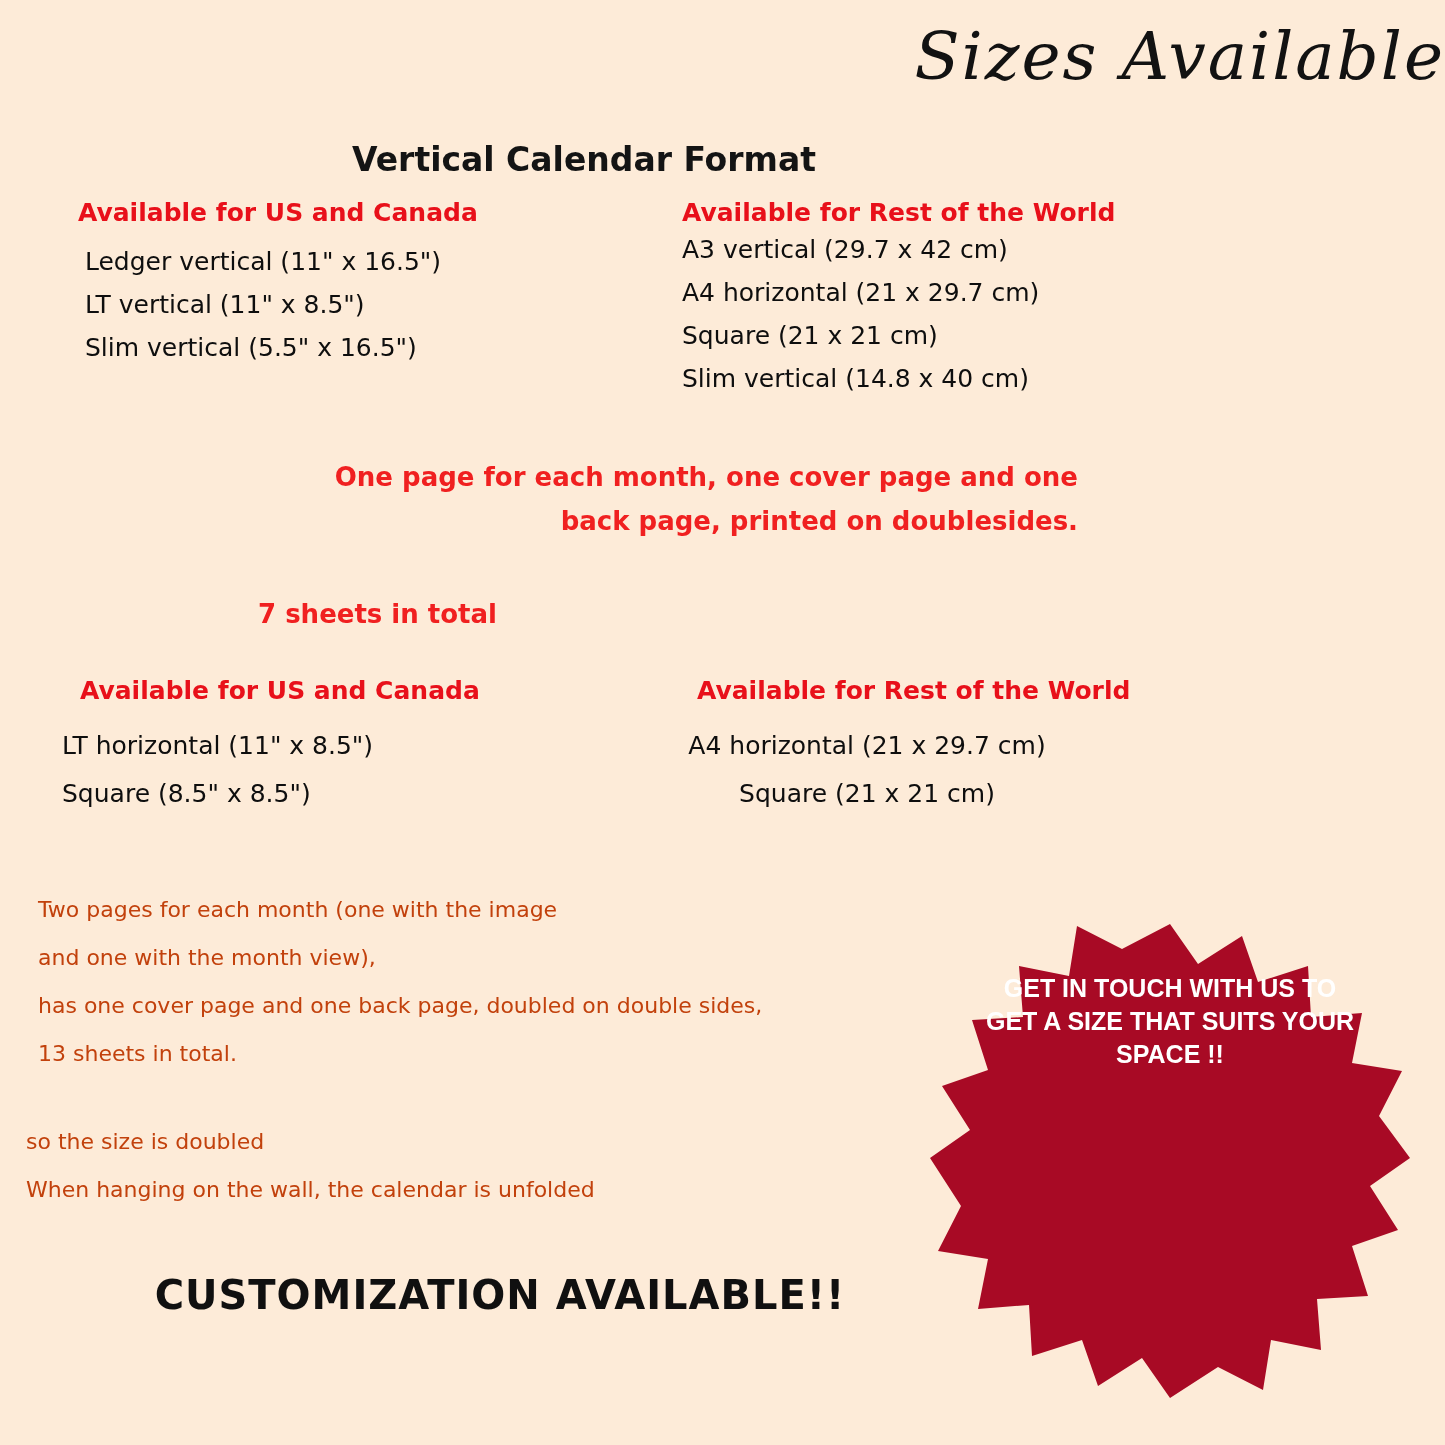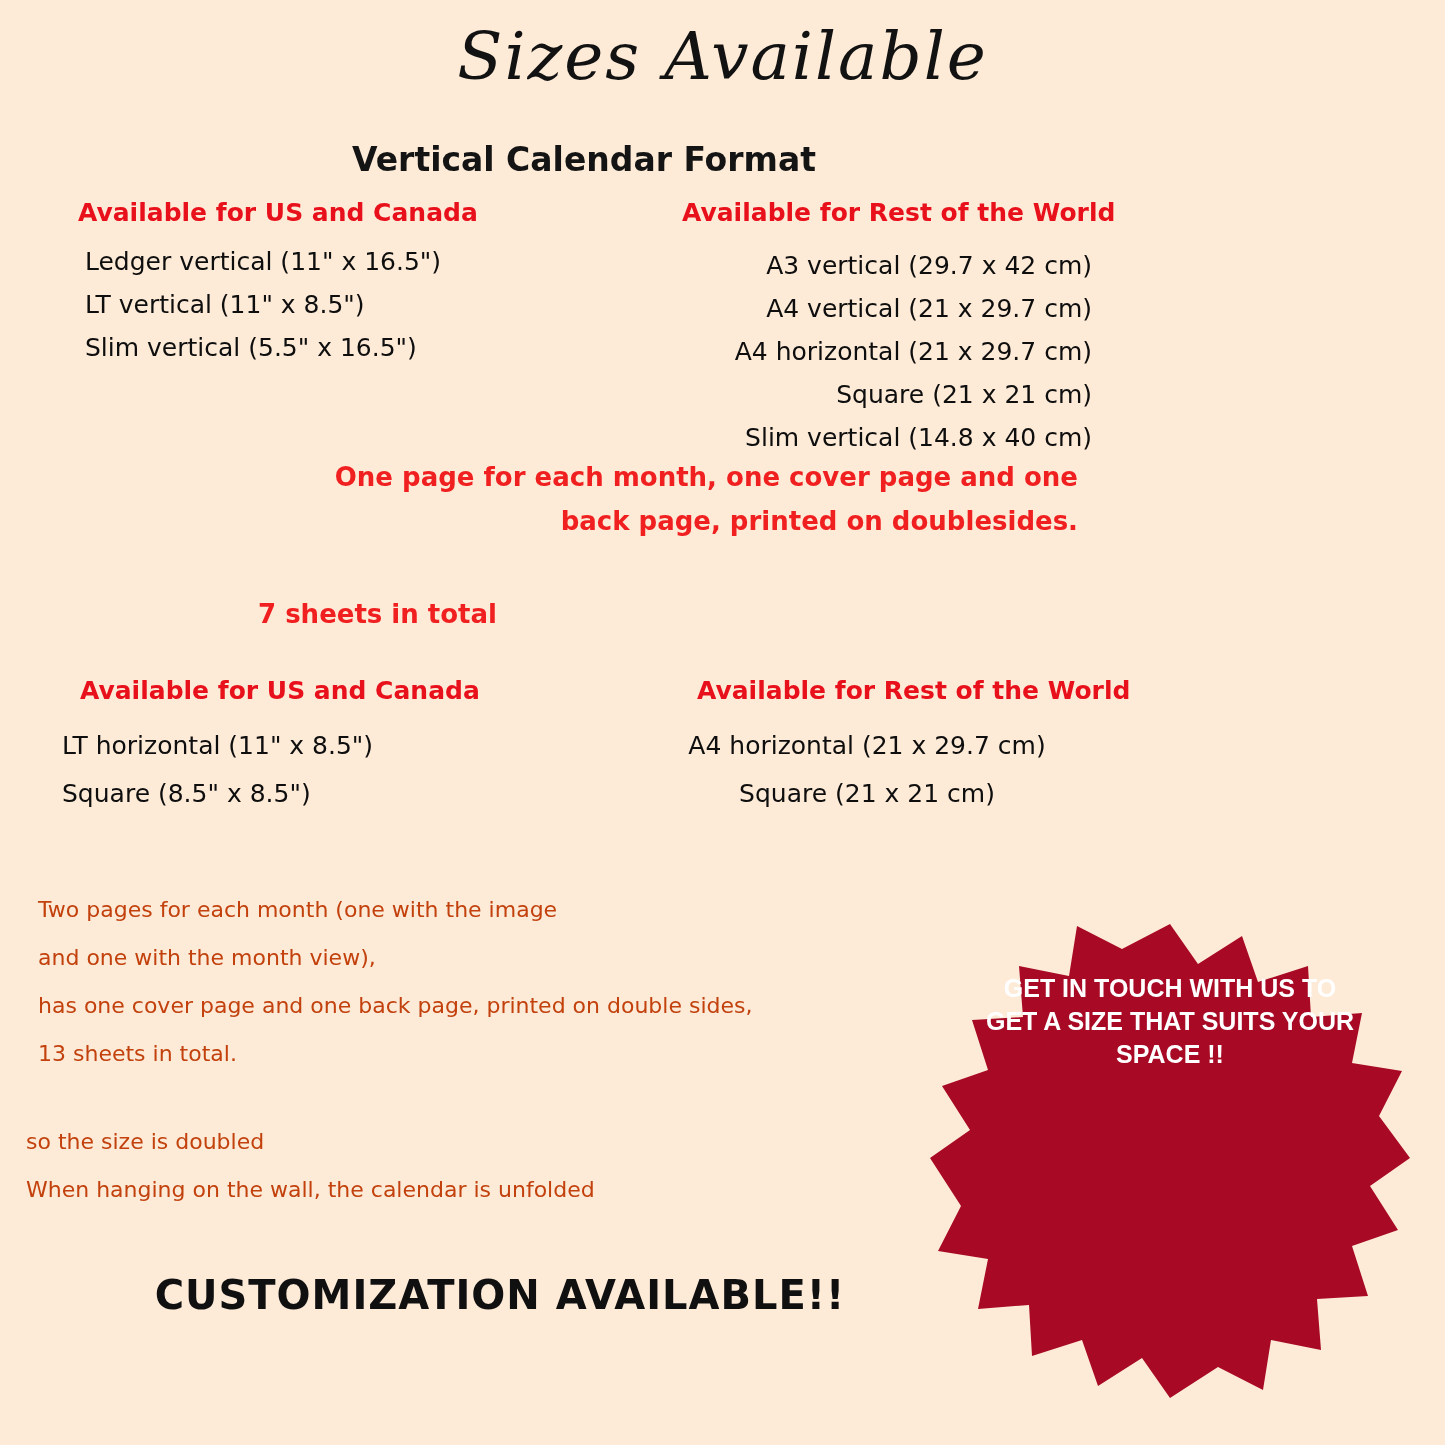--- a/index.html
+++ b/index.html
@@ -20,21 +20,21 @@
     width: 1445px;
     height: 1445px;
   }
 
   
   .title {
     position: absolute;
     top: 18px;
     left: 0;
     width: 1445px;
-    text-align: center;
+    text-align: right;
     font-family: "DejaVu Serif", serif;
     font-style: italic;
     font-size: 66px;
     letter-spacing: 2px;
     color: #121212;
   }
 
   
   .section-heading {
     position: absolute;
@@ -65,21 +65,21 @@
   .size-list {
     position: absolute;
     color: #0E0E0E;
     font-size: 25px;
     line-height: 43px;
     white-space: nowrap;
   }
   .size-list div { white-space: nowrap; }
 
   #v-list-us  { top: 240px; left: 85px; text-align: left; }
-  #v-list-row { top: 244px; left: 682px; width: 410px; text-align: right; }
+  #v-list-row { top: 228px; left: 682px; width: 410px; text-align: left; }
   #d-list-us  { top: 722px; left: 62px; text-align: left; line-height: 48px; }
   #d-list-row { top: 722px; left: 672px; width: 390px; text-align: center; line-height: 48px; }
 
   
   .red-note {
     position: absolute;
     color: #F02020;
     font-weight: bold;
     font-size: 26px;
     line-height: 44px;
@@ -154,21 +154,20 @@
   <div class="col-head" id="v-head-row">Available for Rest of the World</div>
 
   <div class="size-list" id="v-list-us">
     <div>Ledger vertical (11" x 16.5")</div>
     <div>LT vertical (11" x 8.5")</div>
     <div>Slim vertical (5.5" x 16.5")</div>
   </div>
 
   <div class="size-list" id="v-list-row">
     <div>A3 vertical (29.7 x 42 cm)</div>
-    <div>A4 vertical (21 x 29.7 cm)</div>
     <div>A4 horizontal (21 x 29.7 cm)</div>
     <div>Square (21 x 21 cm)</div>
     <div>Slim vertical (14.8 x 40 cm)</div>
   </div>
 
   <div class="red-note" id="note-vertical">One page for each month, one cover page and one back page, printed on doublesides.</div>
   <div class="red-note" id="note-sheets">7 sheets in total</div>
 
 
   <div class="col-head" id="d-head-us">Available for US and Canada</div>
@@ -180,21 +179,21 @@
   </div>
 
   <div class="size-list" id="d-list-row">
     <div>A4 horizontal (21 x 29.7 cm)</div>
     <div>Square (21 x 21 cm)</div>
   </div>
 
   <div class="red-note-2" id="note-double-1">
     <div>Two pages for each month (one with the image</div>
     <div>and one with the month view),</div>
-    <div> has one cover page and one back page, printed on double sides,</div>
+    <div> has one cover page and one back page, doubled on double sides,</div>
     <div>13 sheets in total.</div>
   </div>
 
   <div class="red-note-2" id="note-double-2">
     <div> so the size is doubled</div>
     <div>When hanging on the wall, the calendar is unfolded</div>
   </div>
 
   <div id="customization">CUSTOMIZATION AVAILABLE!!</div>
 

